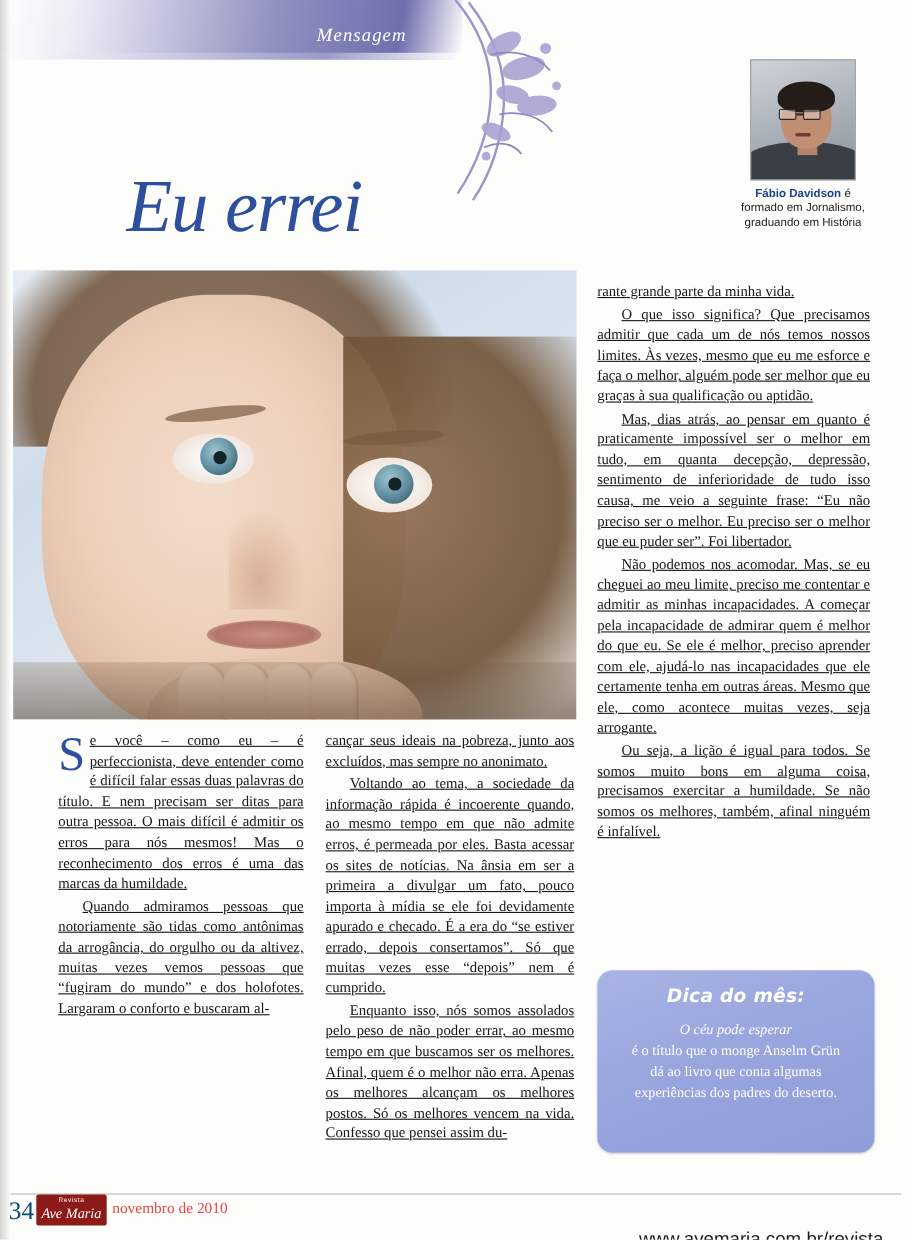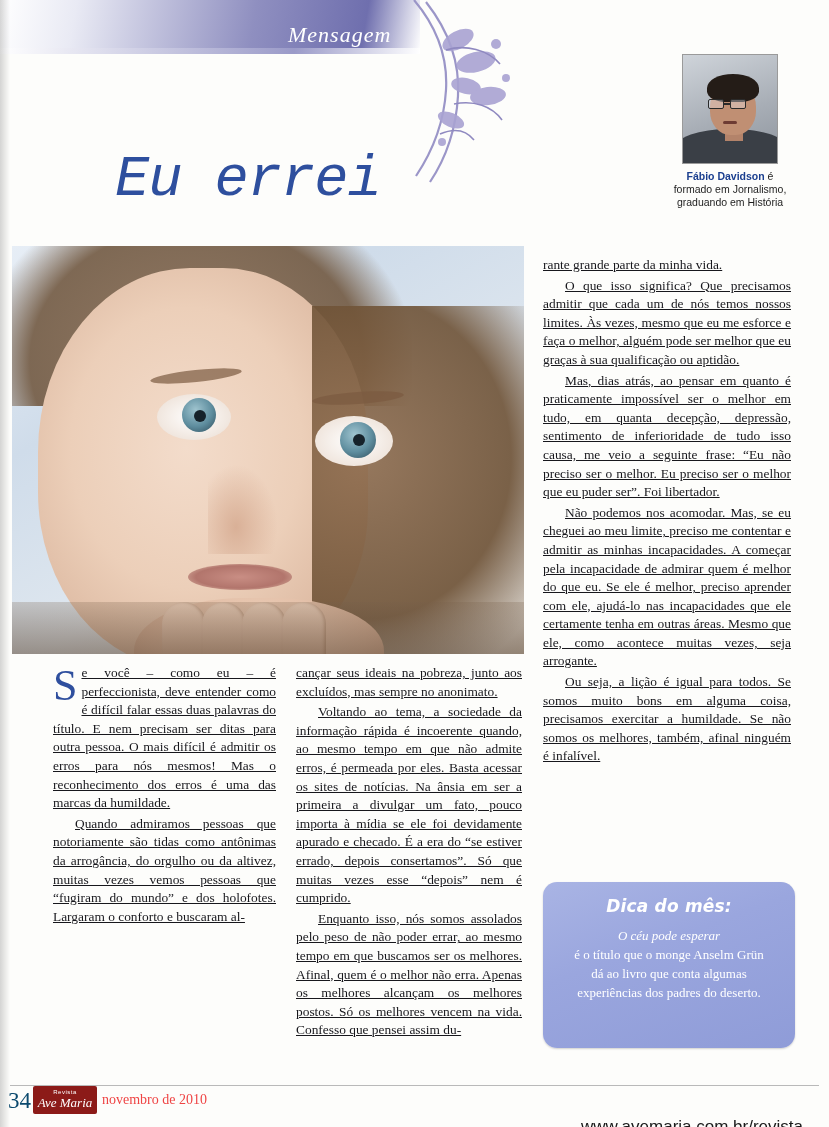--- a/index.html
+++ b/index.html
@@ -31,42 +31,42 @@
   .header-band:after{
     content:"";
     position:absolute; left:0; top:48px; width:420px; height:6px;
     background:linear-gradient(100deg,#ffffff 0%, #dcdcec 25%, #9a9ac8 70%, #ffffff 100%);
   }
   .kicker {
     position: absolute;
     left: 288px; top: 22px;
     font-family: "Liberation Serif", serif;
     font-style: italic;
-    font-size: 22px;
+    font-size: 17px;
     color: #ffffff;
     letter-spacing: 1px;
     z-index: 4;
   }
 
   
   .floral {
     position: absolute;
     left: 396px; top: 0px;
     width: 150px; height: 190px;
     z-index: 3;
   }
 
   
   .title {
     position: absolute;
     left: 115px; top: 148px;
-    font-family: Liberation Mono, monospace;
+    font-family: Liberation Serif, serif;
     font-style: italic;
     font-weight: normal;
-    font-size: 57px;
+    font-size: 68px;
     color: #2e4f9e;
     letter-spacing: -1px;
   }
 
   
   .author {
     position: absolute;
     left: 666px; top: 54px;
     width: 128px;
     text-align: center;

